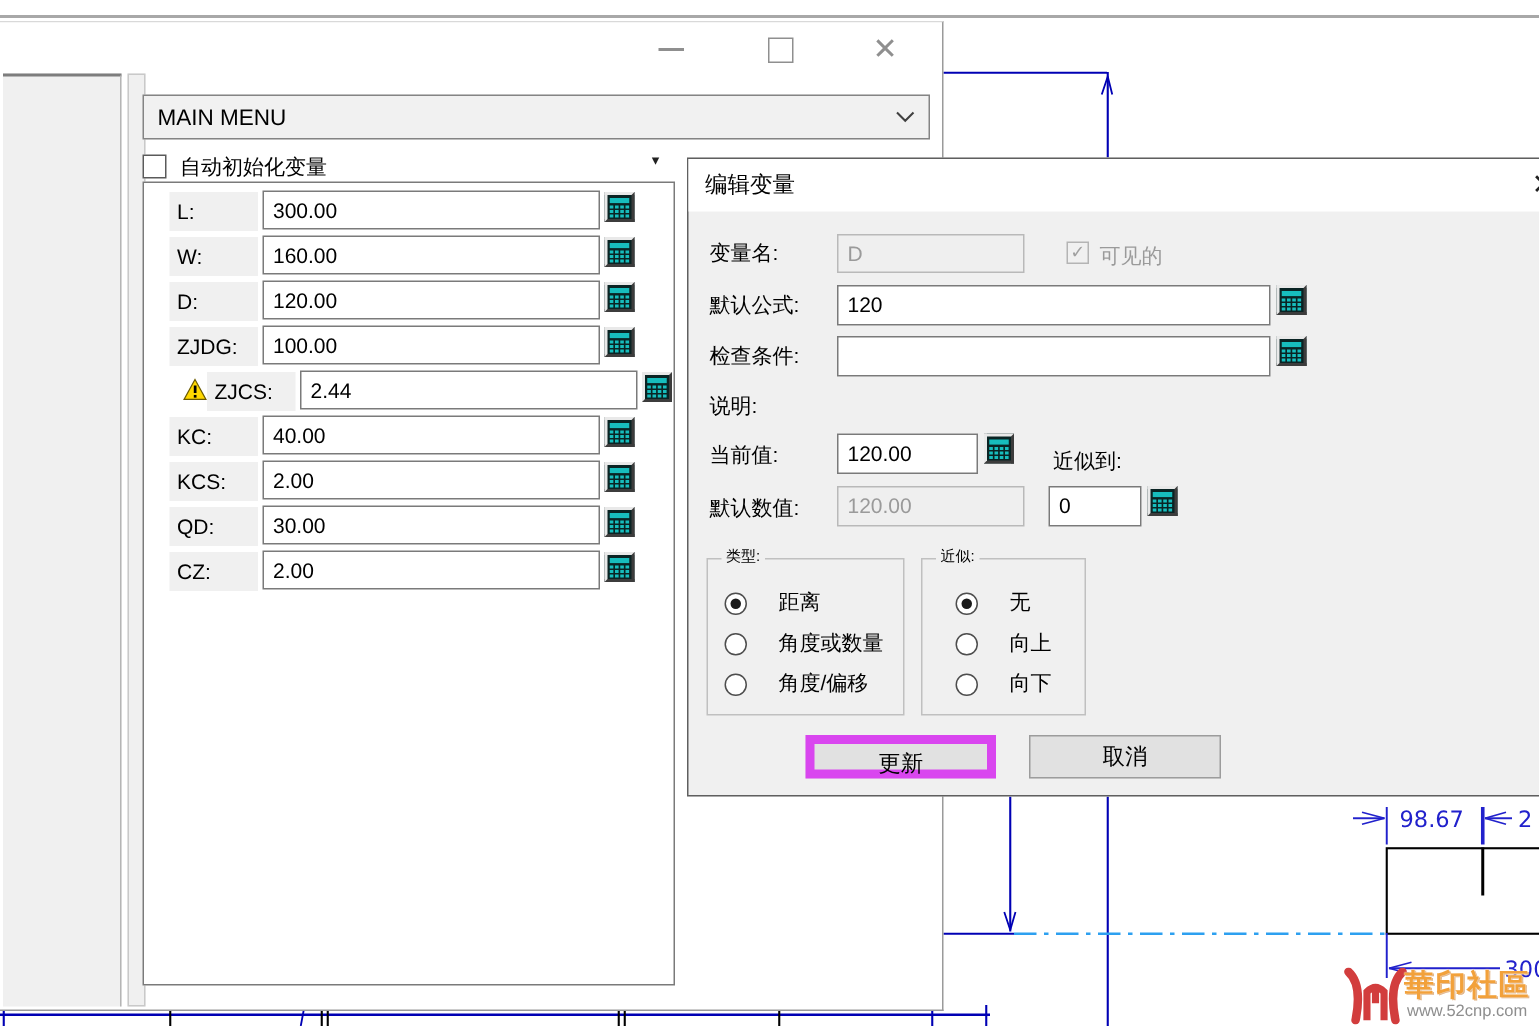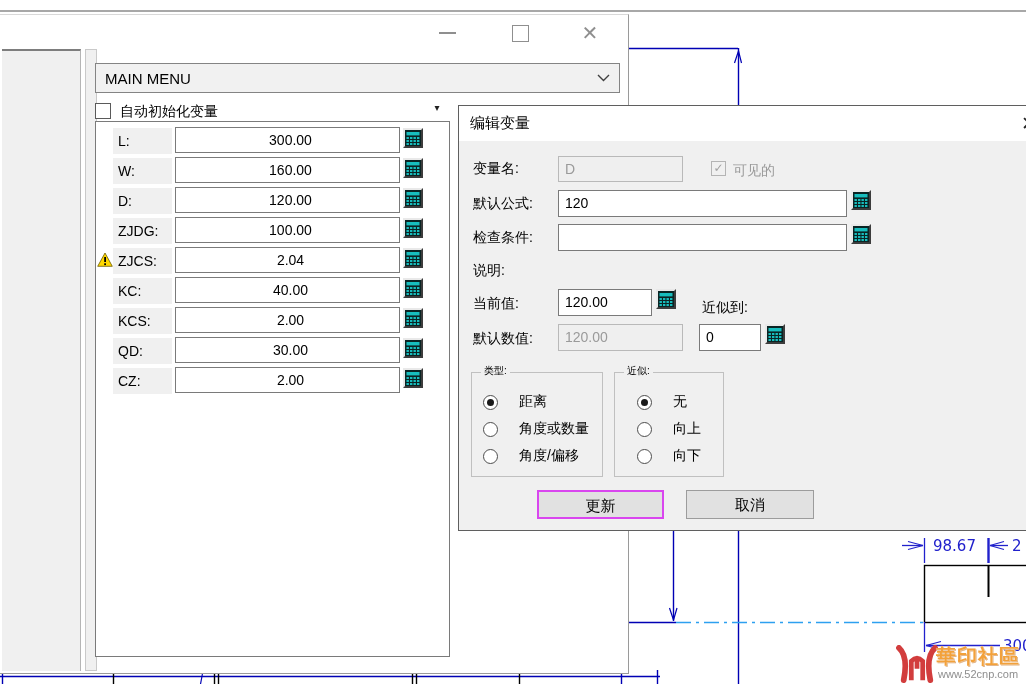--- a/index.html
+++ b/index.html
@@ -32,21 +32,21 @@
   .checkbox{width:16px;height:16px;background:#fff;border:1px solid #5a5a5a;box-sizing:border-box;}
   .chk-label{font-size:14px;line-height:18px;}
   .mini-drop{left:430px;top:88px;width:14px;height:12px;font-size:10px;color:#222;text-align:center;line-height:10px;}
 
   .var-panel{left:95px;top:106px;width:355px;height:536px;background:#ffffff;border:1px solid #7a7a7a;box-sizing:border-box;}
   .var-row{position:absolute;left:0;width:100%;height:30px;}
   .warn-slot{position:absolute;left:1px;top:5px;width:16px;height:16px;}
   .var-label{position:absolute;left:17px;top:1px;width:59px;height:26px;background:#f0f0f0;
              font-size:14px;line-height:26px;padding-left:5px;box-sizing:border-box;}
   .var-input{position:absolute;left:79px;top:0;width:225px;height:26px;background:#fff;border:1px solid #7a7a7a;
-             box-sizing:border-box;font-size:14px;line-height:24px;padding-left:6px;text-align:center;}
+             box-sizing:border-box;font-size:14px;line-height:24px;padding-left:6px;}
   .calc-btn{position:absolute;width:20px;height:20px;box-sizing:border-box;background:#0a2424;
             border-top:2px solid #e9e9e9;border-left:2px solid #e9e9e9;
             border-right:2px solid #3c3c3c;border-bottom:2px solid #3c3c3c;}
   .var-row .calc-btn{left:307px;top:1px;}
 
   
   .dialog{left:458px;top:105px;width:599px;height:426px;background:#f0f0f0;border:1px solid #5f5f5f;box-sizing:border-box;}
   .dlg-titlebar{left:0;top:0;width:100%;height:35px;background:#ffffff;}
   .dlg-title{position:absolute;left:11px;top:8px;font-size:15px;}
   .dlg-close{position:absolute;right:14px;top:4px;width:26px;height:26px;font-size:19px;color:#222;
@@ -62,21 +62,21 @@
   .dim-text{color:#9a9a9a;}
   .groupbox{position:absolute;border:1px solid #c0c0c0;background:#f0f0f0;box-sizing:border-box;}
   .legend{position:absolute;top:-9px;left:9px;background:#f0f0f0;padding:0 3px;font-size:10px;}
   .radio-row{position:absolute;left:11px;height:18px;display:flex;align-items:center;}
   .radio{width:15px;height:15px;border-radius:50%;background:#fff;border:1px solid #4d4d4d;box-sizing:border-box;
          display:flex;align-items:center;justify-content:center;}
   .radio .dot{width:7px;height:7px;border-radius:50%;background:#1a1a1a;}
   .radio-label{font-size:14px;margin-left:21px;white-space:nowrap;}
   .btn{position:absolute;height:29px;background:#e1e1e1;font-size:15px;text-align:center;
        line-height:27px;box-sizing:border-box;}
-  .btn.default{border:2px solid #d946ef;}
+  .btn.default{border:6px solid #d946ef;}
   .btn.normal{border:1px solid #9c9c9c;}
 
   
   .watermark{left:896px;top:643px;width:130px;height:41px;}
   .wm-text{position:absolute;left:40px;top:0;font-size:20px;font-weight:bold;color:#f2a13b;
            text-shadow:0 0 1px #fff,1px 1px 0 #e0b080;white-space:nowrap;letter-spacing:1px;}
   .wm-url{position:absolute;left:42px;top:25px;font-size:11px;color:#8e8e8e;}
 </style>
 </head>
 <body>
@@ -237,28 +237,28 @@
                 <rect x="5" y="10" width="2.4" height="2"></rect>
                 <rect x="8.5" y="10" width="2.4" height="2"></rect>
                 <rect x="12" y="10" width="2.4" height="2"></rect>
                 <rect x="1.5" y="13" width="2.4" height="2"></rect>
                 <rect x="5" y="13" width="2.4" height="2"></rect>
                 <rect x="8.5" y="13" width="2.4" height="2"></rect>
                 <rect x="12" y="13" width="2.4" height="2"></rect>
               </g>
             </svg></span>
       </div>
-      <div class="var-row" style="top:125px;">
+      <div class="var-row" style="top:125px;margin-left:25px;">
         <span class="warn-slot"><svg width="16" height="16" viewBox="0 0 16 16">
               <polygon points="8,1 15.3,14.3 0.7,14.3" fill="#ffd800" stroke="#6b5a00" stroke-width="0.8"></polygon>
               <rect x="7.2" y="5" width="1.8" height="5" fill="#000"></rect>
               <rect x="7.2" y="11.3" width="1.8" height="1.8" fill="#000"></rect>
             </svg></span>
         <span class="var-label">ZJCS:</span>
-        <span class="var-input">2.04</span>
+        <span class="var-input">2.44</span>
         <span class="calc-btn"><svg width="16" height="16" viewBox="0 0 16 16">
               <rect x="1.5" y="2" width="13" height="3.4" fill="#17bdbd"></rect>
               <g fill="#17bdbd">
                 <rect x="1.5" y="7" width="2.4" height="2"></rect>
                 <rect x="5" y="7" width="2.4" height="2"></rect>
                 <rect x="8.5" y="7" width="2.4" height="2"></rect>
                 <rect x="12" y="7" width="2.4" height="2"></rect>
                 <rect x="1.5" y="10" width="2.4" height="2"></rect>
                 <rect x="5" y="10" width="2.4" height="2"></rect>
                 <rect x="8.5" y="10" width="2.4" height="2"></rect>

